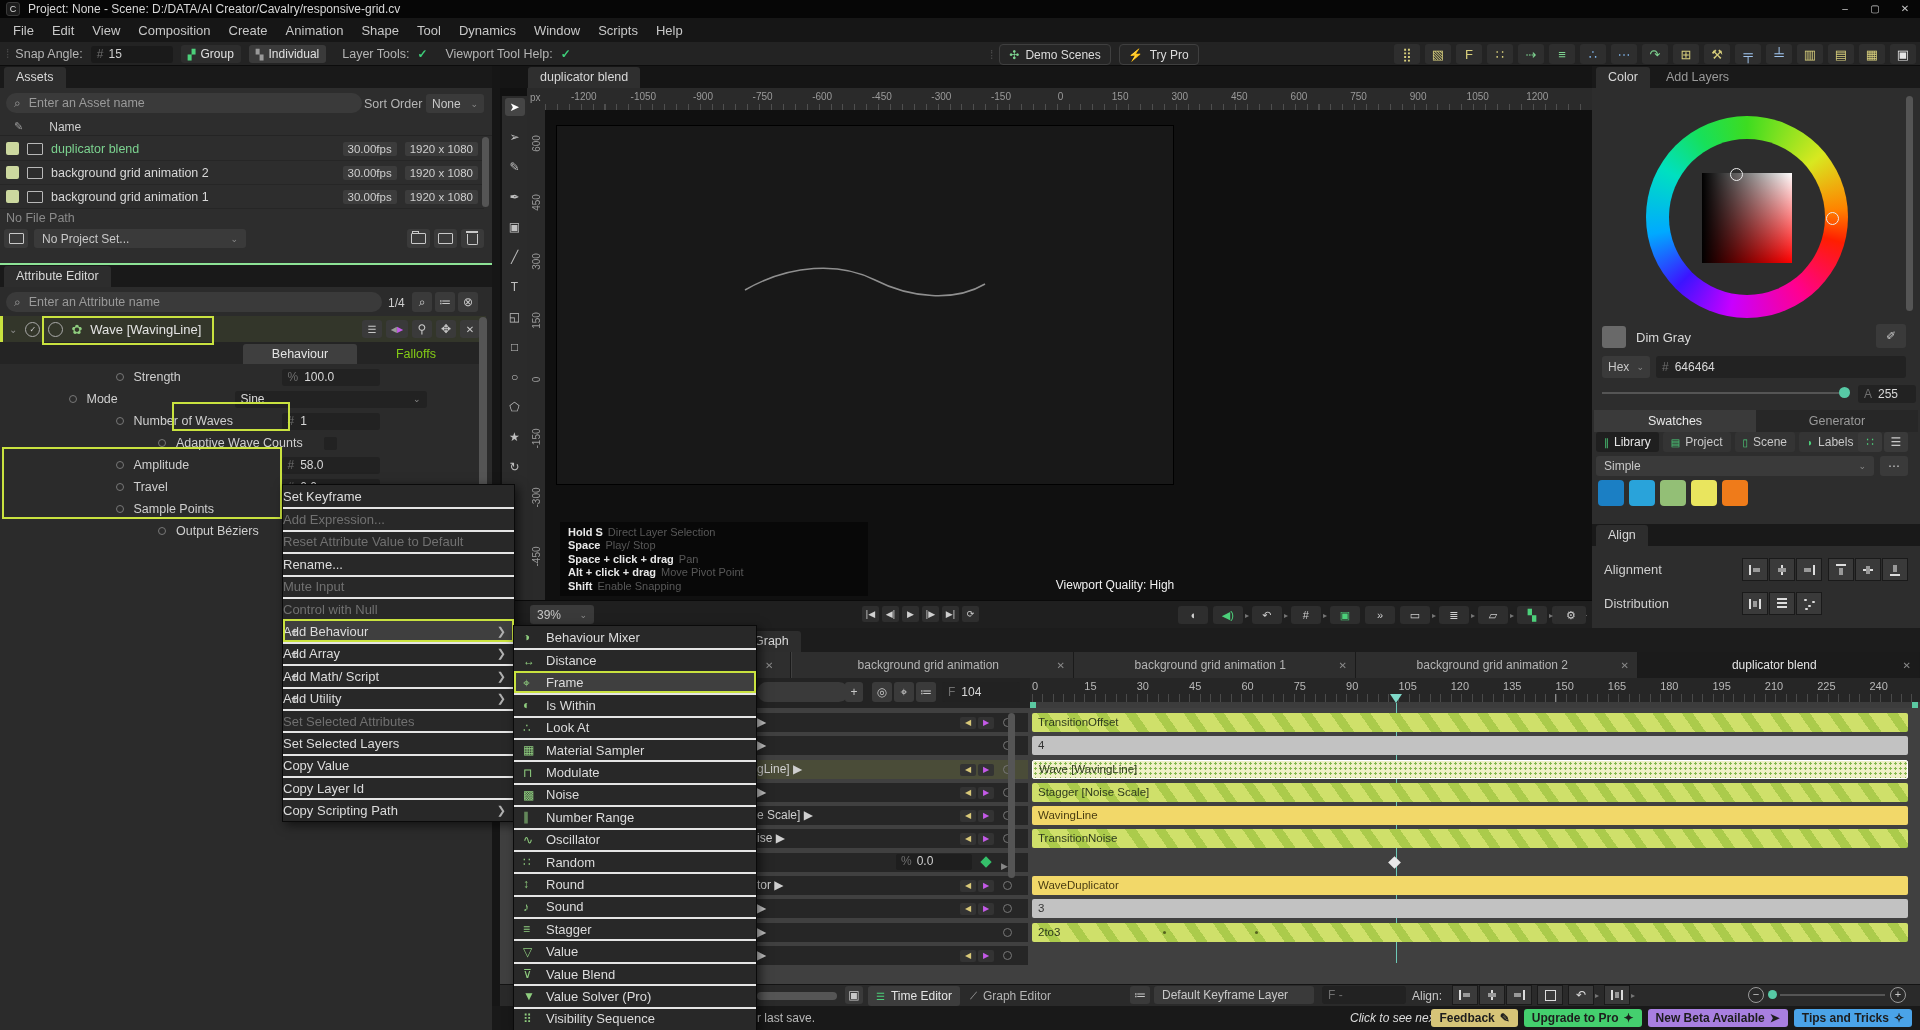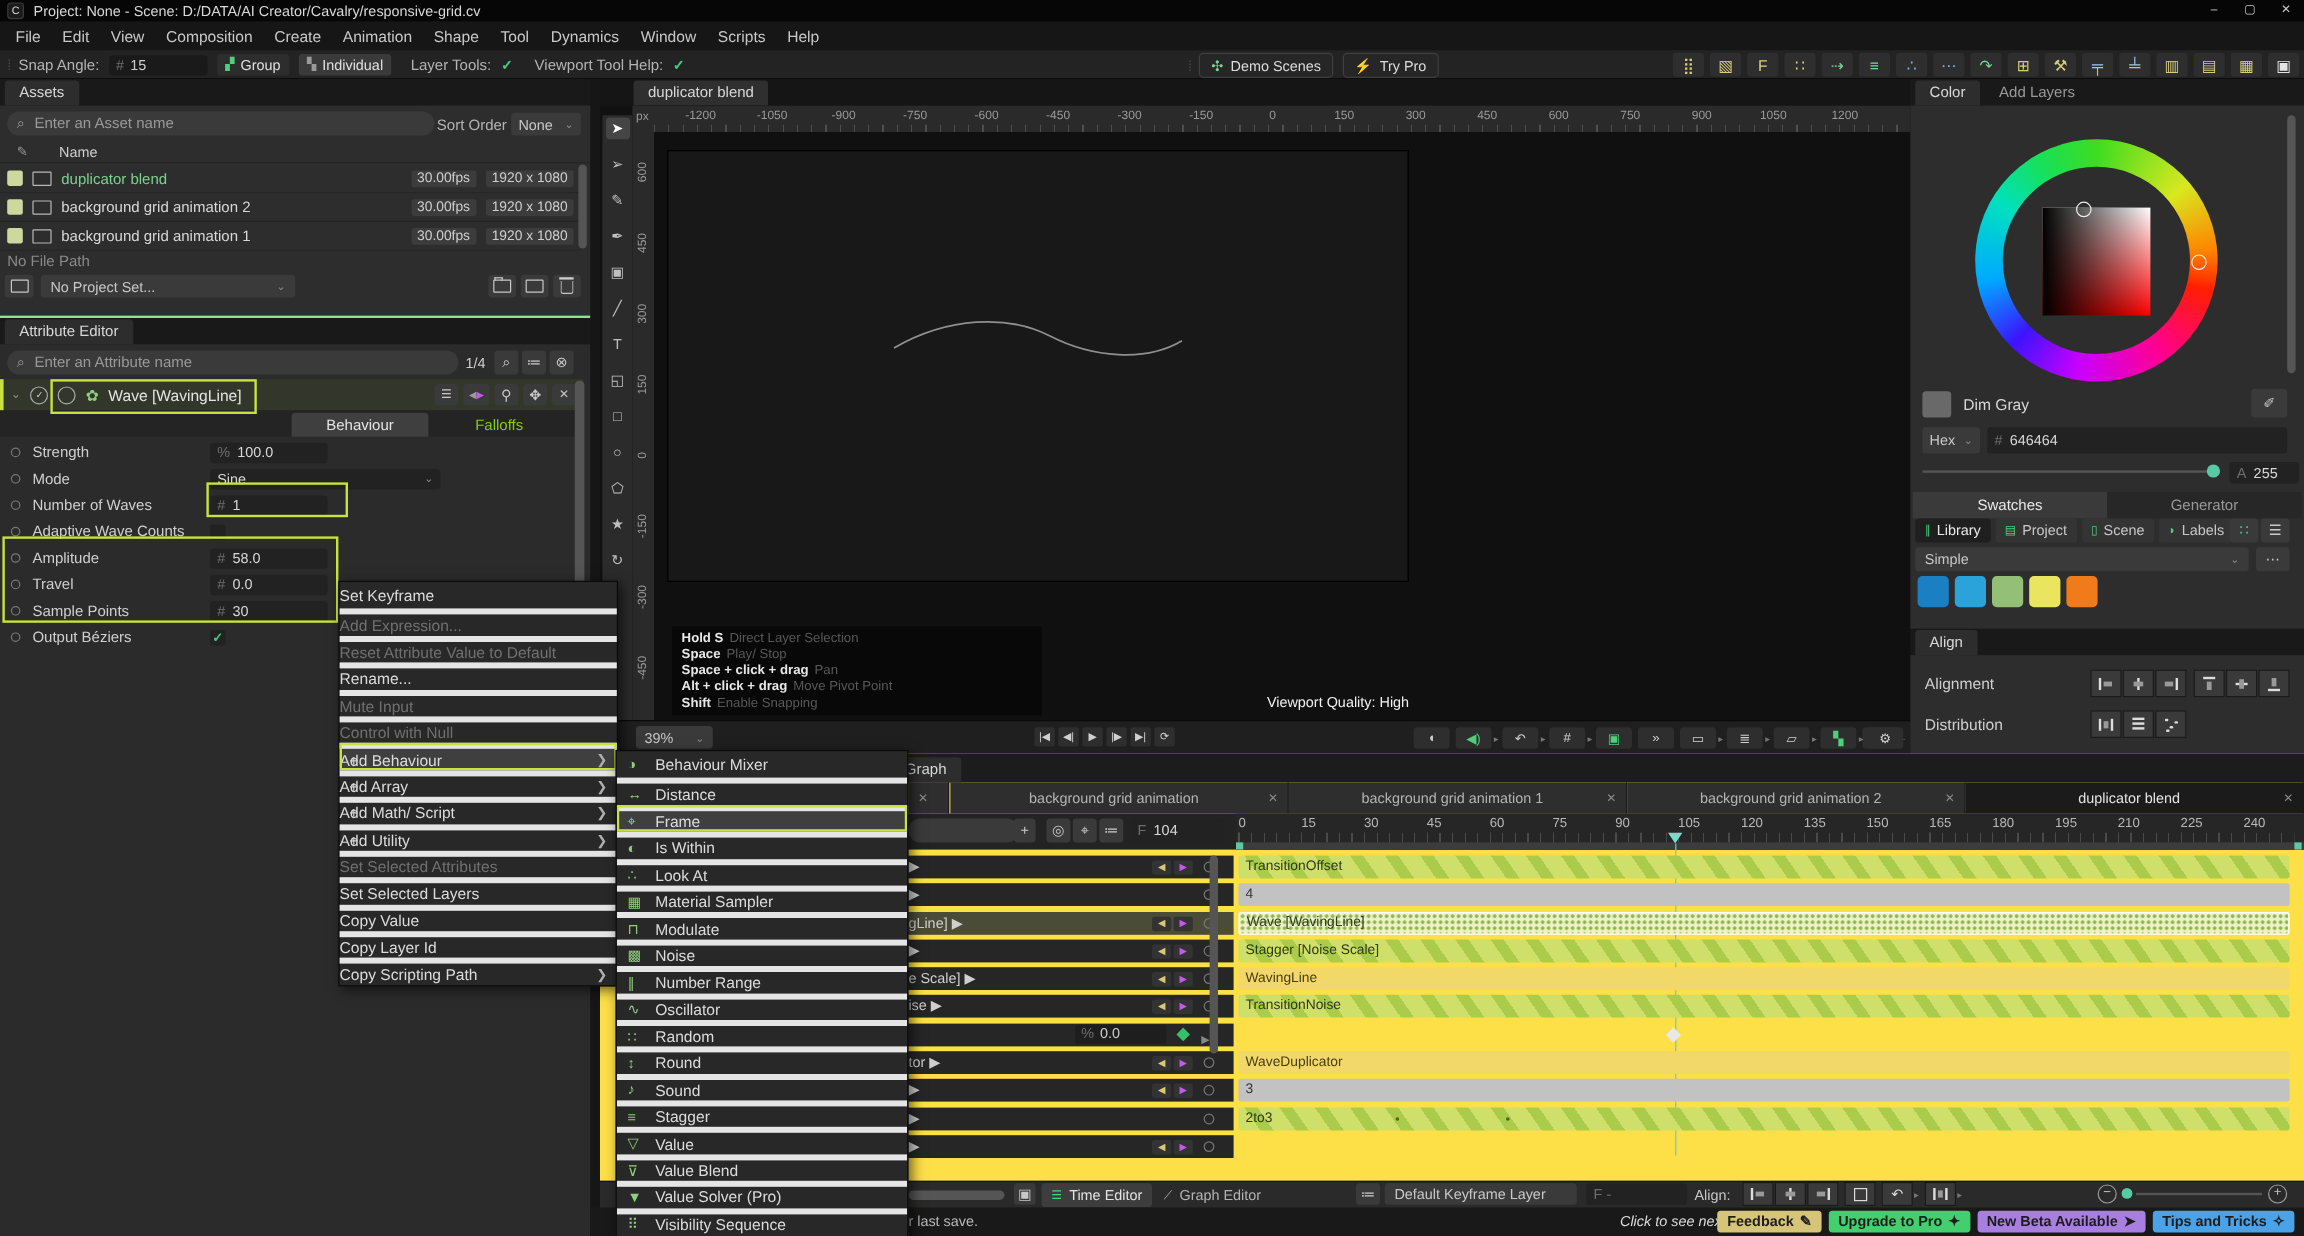--- a/index.html
+++ b/index.html
@@ -36,32 +36,32 @@
   .mag{color:#9a9a9a;font-size:12px;}
   .badge{background:#3c3c3c;border-radius:2px;color:#cfcfcf;font-size:11.5px;padding:1px 5px;}
   .sqbtn{background:#3a3a3a;border-radius:3px;display:flex;align-items:center;justify-content:center;color:#c8c8c8;}
   
   .arow{height:23px;display:flex;align-items:center;gap:8px;padding:0 6px;border-bottom:1px solid #262626;}
   .arow .sw{width:13px;height:13px;border-radius:2px;background:#ccd89f;flex:none;}
   .arow .fr{width:14px;height:10px;border:1px solid #b8b8b8;border-radius:1px;flex:none;}
   .arow .nm{font-size:12.5px;color:#d8d8d8;flex:1;}
   .arow .nm.selected{color:#7cd390;}
   
-  .aerow{height:22px;display:flex;align-items:center;}
+  .aerow{height:22px;display:flex;align-items:center;justify-content:center;}
   .dot{width:6px;height:6px;border:1px solid #777;border-radius:50%;margin:0 10px 0 9px;flex:none;}
   .alab{width:148px;color:#cfcfcf;font-size:12.5px;}
   .afield{background:#222;border-radius:3px;height:17px;width:86px;display:flex;align-items:center;padding:0 6px;gap:6px;color:#d8d8d8;}
   .addl{background:#222;border-radius:3px;height:17px;width:180px;display:flex;align-items:center;padding:0 6px;color:#d8d8d8;}
   .caret{margin-left:auto;color:#8a8a8a;font-size:9px;}
   .cb{width:13px;height:13px;background:#222;border-radius:2px;display:flex;align-items:center;justify-content:center;color:#3ecf7a;font-size:11px;font-weight:bold;}
   .hlbox{border:2px solid #c9e23f;pointer-events:none;z-index:30;}
   .cir{width:13px;height:13px;border:1px solid #aaa;border-radius:50%;display:flex;align-items:center;justify-content:center;font-size:8px;color:#ccc;}
   
   .menu{background:#282828;border:1px solid #0a0a0a;box-shadow:3px 3px 10px rgba(0,0,0,.6);z-index:40;}
-  .mitem{height:22.4px;box-sizing:border-box;border-top:5px solid #e5e5e5;display:flex;align-items:center;position:relative;font-size:13px;color:#dcdcdc;}
+  .mitem{height:22.4px;box-sizing:border-box;border-top:2px solid #e5e5e5;display:flex;align-items:center;position:relative;font-size:13px;color:#dcdcdc;}
   .mitem:first-child{border-top:none;}
   .mitem .lbl{}
   .mitem.disabled{color:#707070;}
   .mitem .plus,.mitem .micon{position:absolute;left:8px;display:none;}
   .mitem.plus .plus{display:block;color:#d0d0d0;}
   .mitem .arrow{position:absolute;right:8px;display:none;color:#b0b0b0;font-size:11px;}
   .mitem.arrow .arrow{display:block;}
   .mitem.highlight{background:#3f3f3f;outline:2px solid #c9e23f;outline-offset:-2px;}
   .smenu{z-index:50;}
   .smenu .mitem .micon{display:block;color:#8fce7f;font-size:12px;left:9px;}
@@ -755,21 +755,21 @@
         </span>
       <span class="aibtn">
           <span class="ai ai-dv"></span>
         </span>
       <span class="aibtn">
           <span class="ai ai-ds"></span>
         </span>
     </div>
   </div>
 
-  <div class="a" style="left:500px;top:628px;width:1420px;height:378px;background:#fde047;">
+  <div class="a" style="left:500px;top:628px;width:1420px;height:378px;background:#404040;">
     <div class="a tabbar" style="left:0;top:0;width:1420px;height:24px;background:#1c1c1c;">
       <span class="tab" style="margin-left:242px;">Graph</span>
     </div>
 
     <div class="a stab" style="left:257px;top:24px;width:34px;height:26px;">
         <span class="x">✕</span>
       </div>
     <div class="a stabs" style="left:292px;top:24px;width:1128px;">
 
     <span class="stab">

